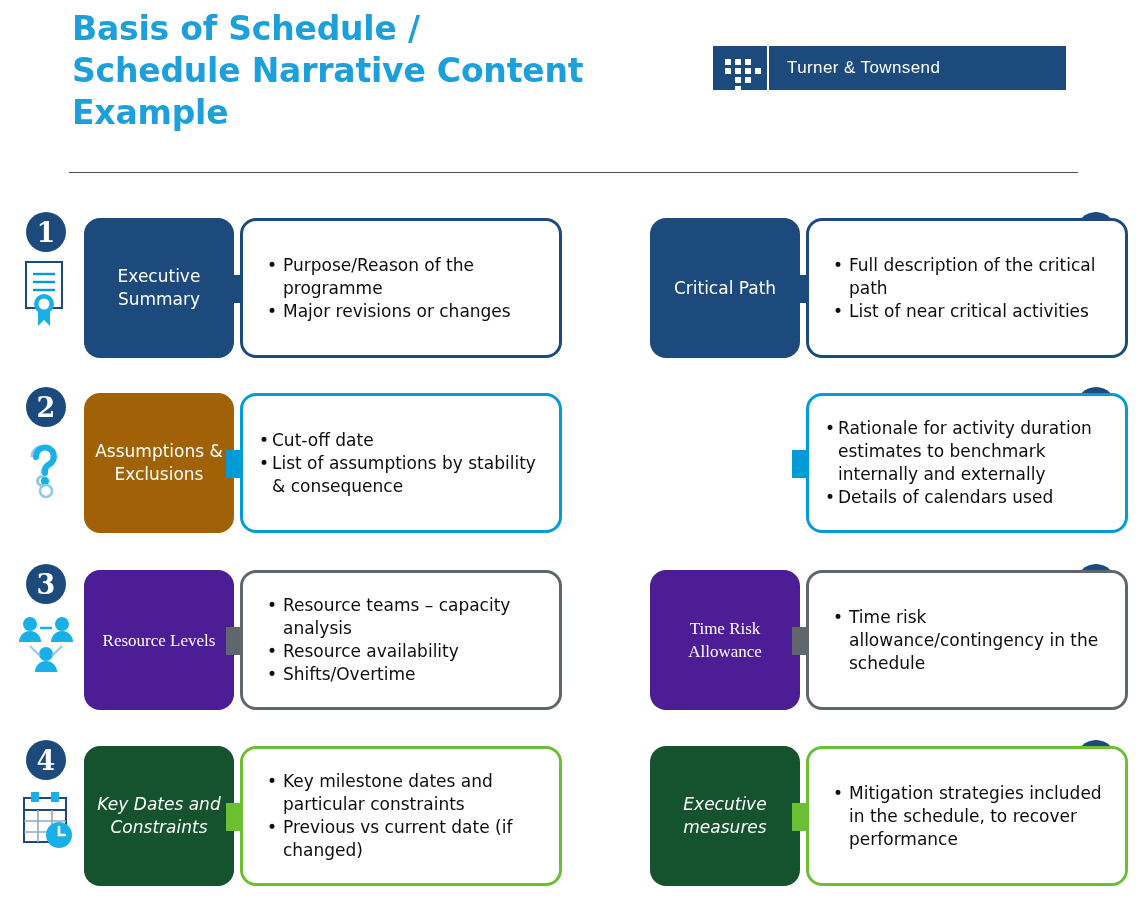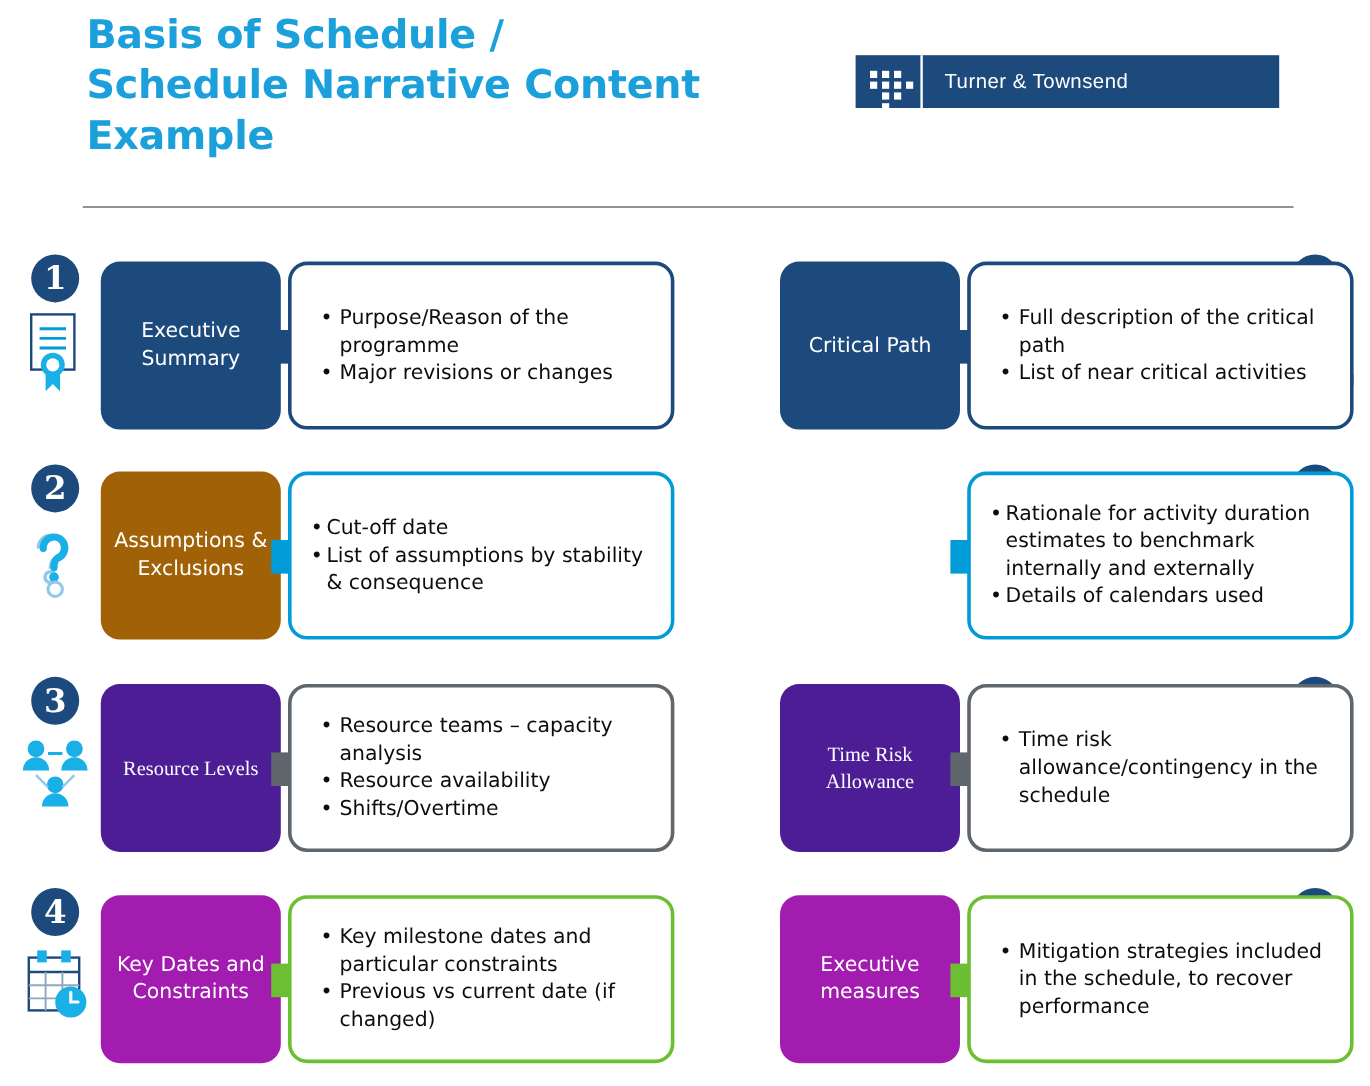--- a/index.html
+++ b/index.html
@@ -104,21 +104,21 @@
   .t-cyan .pill{background:#a16207;}
   .t-cyan .card{border-color:#019BD8;}
   .t-cyan .arrow .stem{background:#019BD8;}
   .t-cyan .arrow .head{border-left:30px solid #019BD8;}
 
   .t-grey .pill{background:#4c1d95;font-family:Liberation Serif, serif;}
   .t-grey .card{border-color:#5F676C;}
   .t-grey .arrow .stem{background:#5F676C;}
   .t-grey .arrow .head{border-left:30px solid #5F676C;}
 
-  .t-green .pill{background:#a21caf;}
+  .t-green .pill{background:#14532d;font-style:italic;}
   .t-green .card{border-color:#6CBE32;}
   .t-green .arrow .stem{background:#6CBE32;}
   .t-green .arrow .head{border-left:30px solid #6CBE32;}
 
   
   #row1{top:214px;}
   #row2{top:389px;}
   #row3{top:566px;}
   #row4{top:742px;}
 

